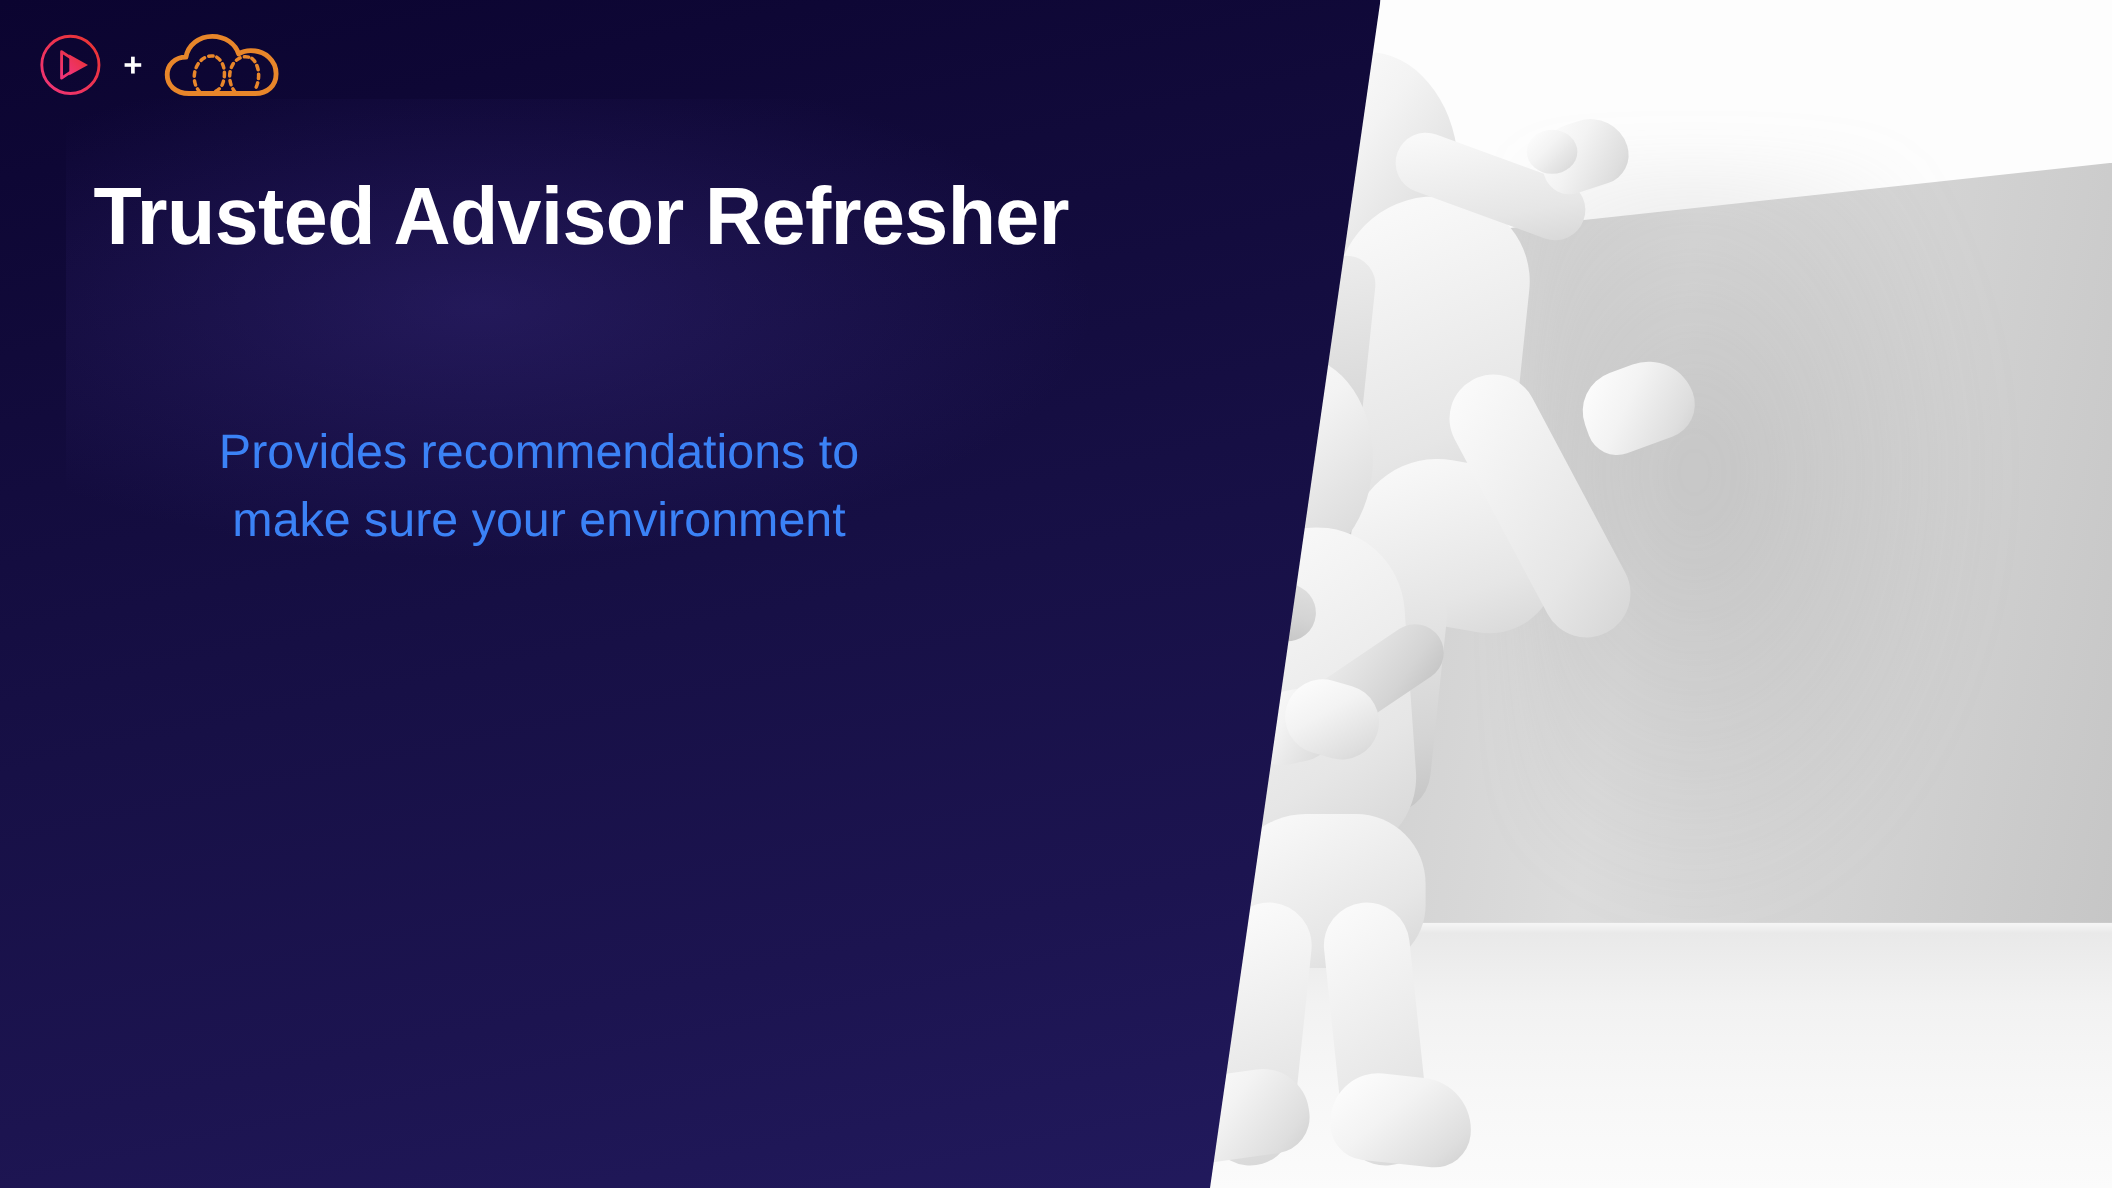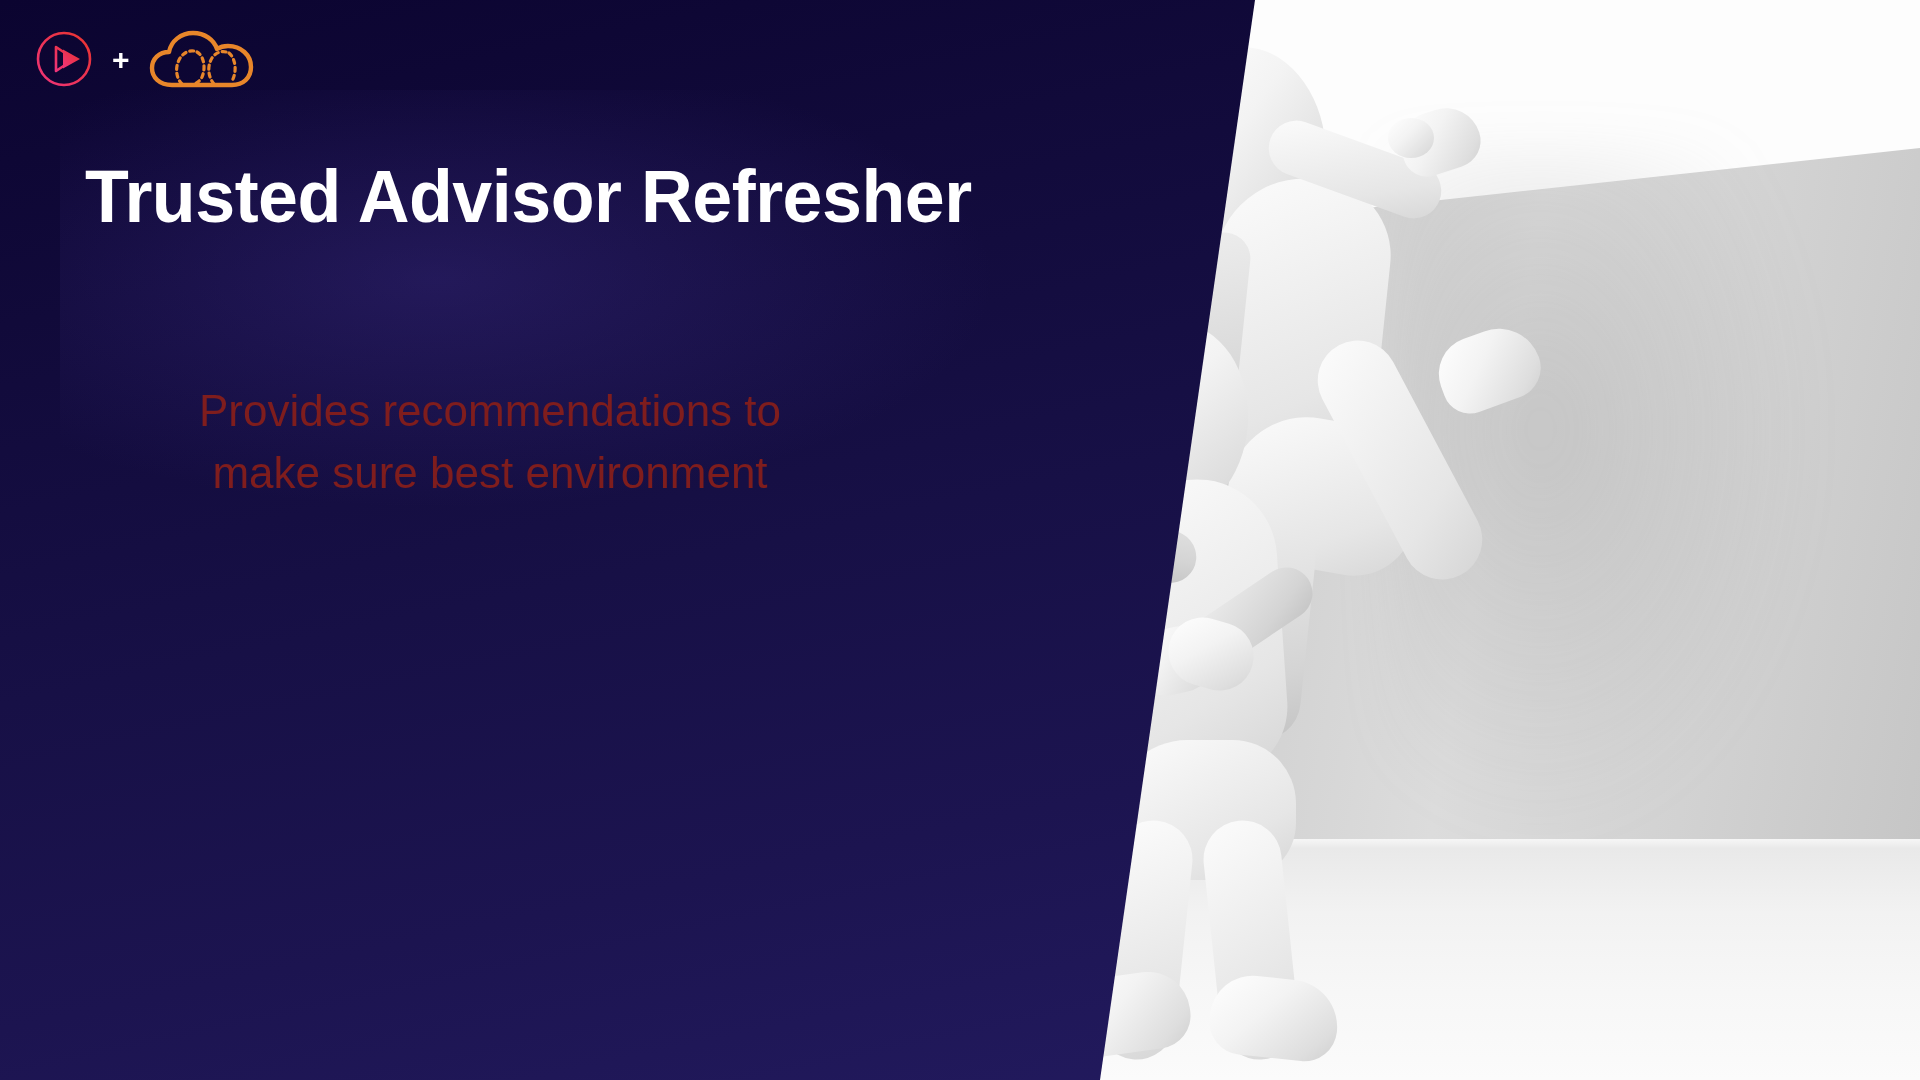--- a/index.html
+++ b/index.html
@@ -104,21 +104,21 @@
     line-height:1.06;
     letter-spacing:-0.5px;
     transform:scaleX(0.97);
     transform-origin:left center;
     white-space:nowrap;
   }
   .subtitle {
     position:absolute;
     left:85px; top:380px;
     width:810px;
-    color:#7f1d1d;
+    color:#3b82f6;
     font-family:"Liberation Sans", sans-serif;
     font-weight:400;
     font-size:44px;
     line-height:1.42;
     text-align:center;
   }
   .subtitle span { display:block; }
 </style>
 </head>
 <body>
@@ -207,16 +207,16 @@
         <path d="M66 56 C60 49 59 38 64 30 C68 24 75 22 81 25" fill="none" stroke="#e8862a" stroke-width="3.2" stroke-dasharray="4 4" stroke-linecap="round"></path>
         <path d="M81 25 C88 31 89 44 84 53" fill="none" stroke="#e8862a" stroke-width="3.2" stroke-dasharray="4 4" stroke-linecap="round"></path>
       </svg>
     </span>
   </div>
 
   <h1 class="title">Trusted Advisor Refresher</h1>
 
   <div class="subtitle">
     <span>Provides recommendations to</span>
-    <span>make sure best environment</span>
+    <span>make sure your environment</span>
   </div>
 
 </div>
 
 </body></html>

